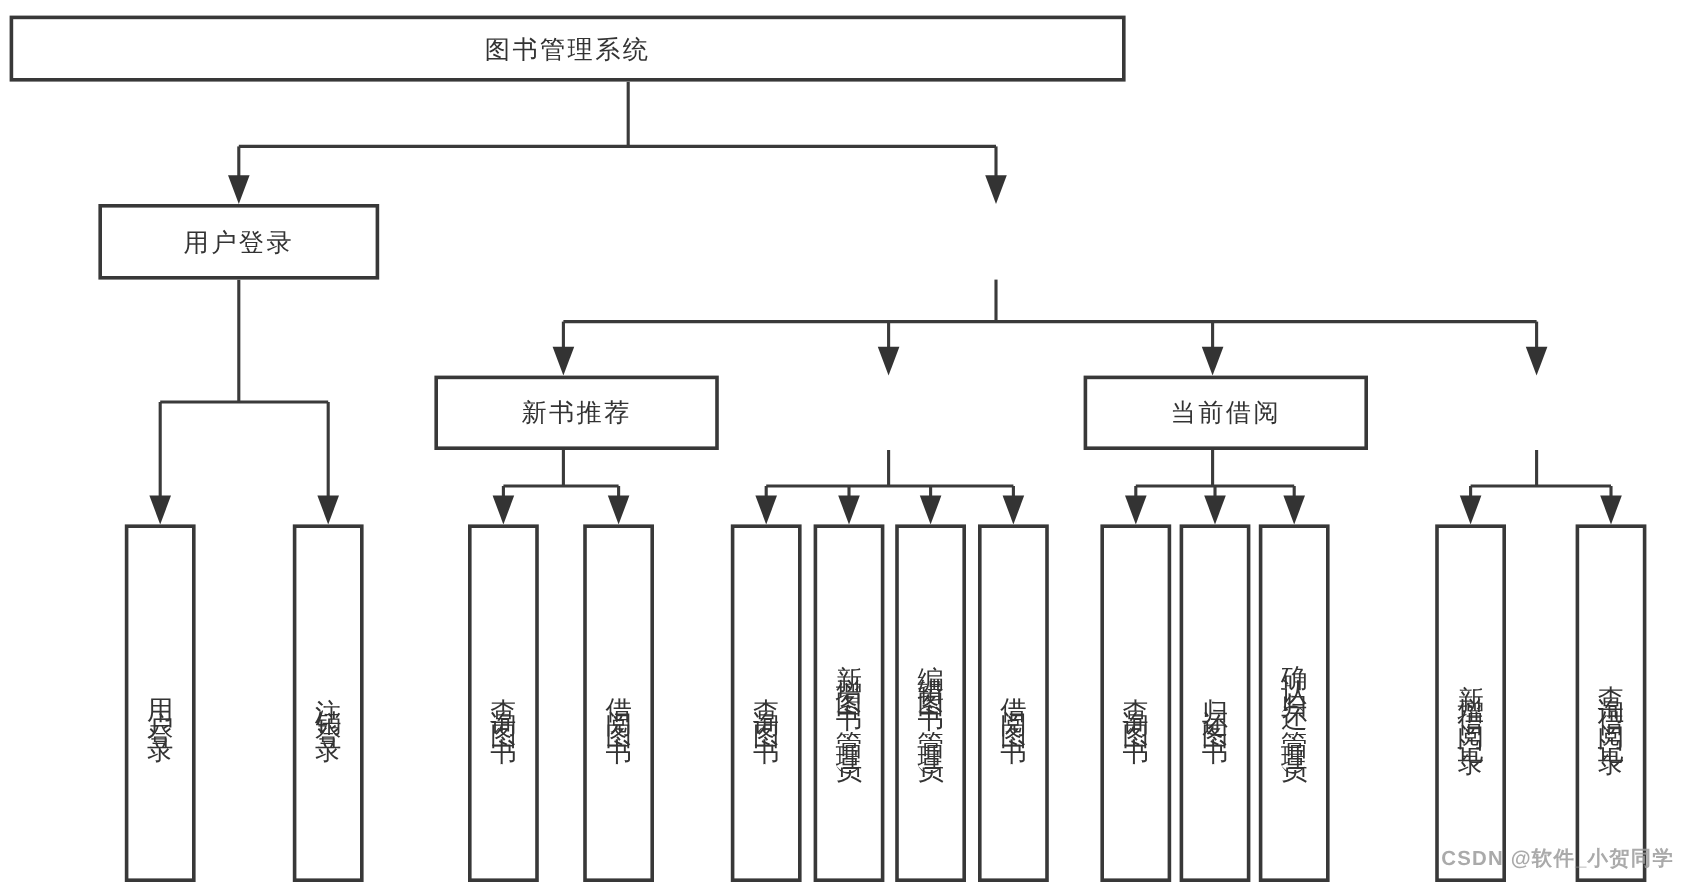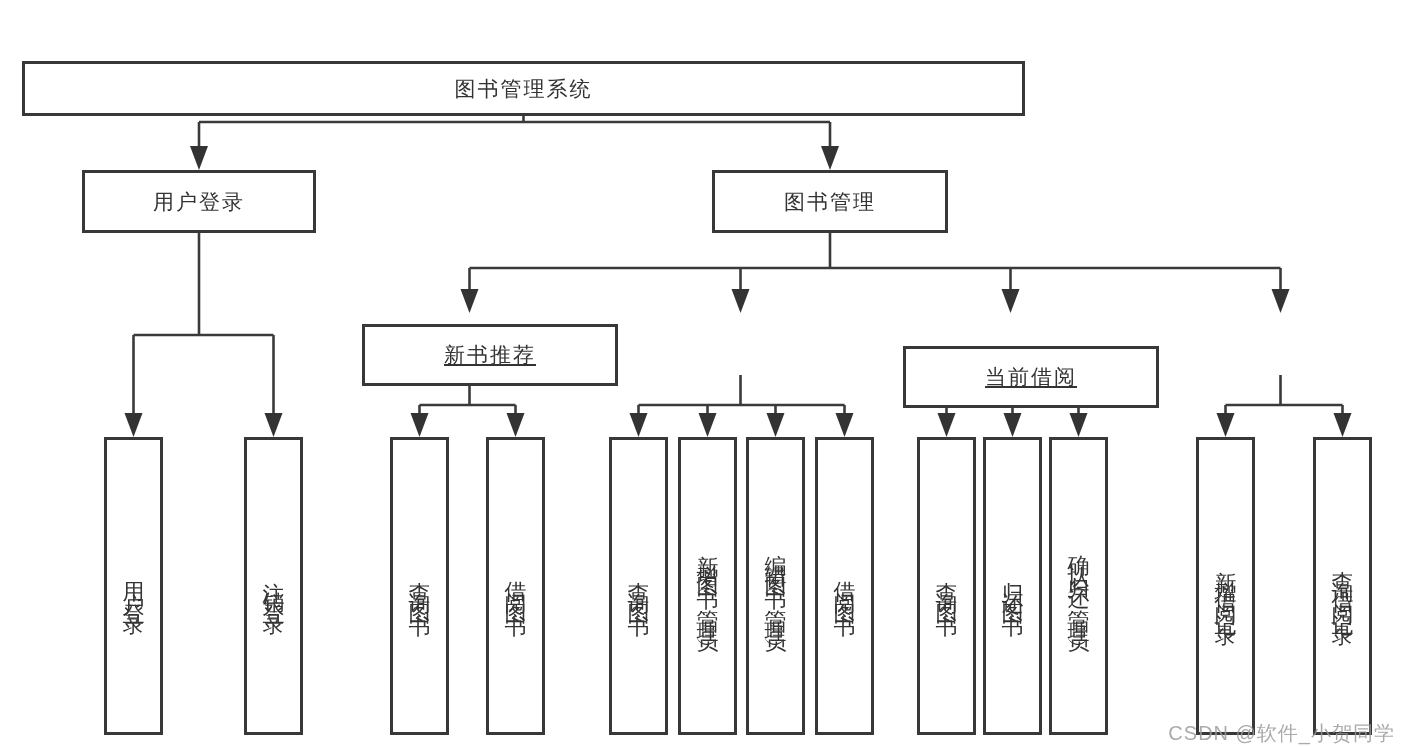--- a/index.html
+++ b/index.html
@@ -45,53 +45,54 @@
     font-size: 22px;
   }
   .node-v .vtext {
     writing-mode: vertical-rl;
     text-orientation: mixed;
     letter-spacing: 11px;
     line-height: 1;
     white-space: nowrap;
   }
   
-  .n-root { left: 22px; top: 13px; width: 1003px; height: 55px; margin-top: 48px; }
+  .n-root { left: 8px; top: 13px; width: 930px; height: 55px; }
   
   .n-user  { left: 82px;  top: 170px; width: 234px; height: 63px; }
   .n-mgmt  { left: 712px; top: 170px; width: 236px; height: 63px; }
   
-  .lvl3 { top: 324px; width: 256px; height: 62px; text-decoration: underline; }
+  .lvl3 { top: 313px; width: 237px; height: 62px; }
   .n-newbooks { left: 362px; }
   .n-borrow   { left: 633px; }
-  .n-current  { left: 903px; margin-top: 22px; }
+  .n-current  { left: 903px; }
   .n-records  { left: 1173px; }
   
   .lf-a1 { left: 104px; }
   .lf-a2 { left: 244px; }
   .lf-b1 { left: 390px; }
   .lf-b2 { left: 486px; }
   .lf-c1 { left: 609px; }
   .lf-c2 { left: 678px; }
   .lf-c3 { left: 746px; }
   .lf-c4 { left: 815px; }
   .lf-d1 { left: 917px; }
   .lf-d2 { left: 983px; }
   .lf-d3 { left: 1049px; }
   .lf-e1 { left: 1196px; }
   .lf-e2 { left: 1313px; }
   .watermark {
     position: absolute;
     right: 10px;
-    bottom: 0;
-    font-size: 20px;
+    bottom: 20px;
+    font-size: 17px;
     color: rgba(155, 155, 155, 0.85);
     letter-spacing: 1px;
     z-index: 5;
     pointer-events: none;
+    font-weight: bold;
   }
   .wires line { stroke: #3a3a3a; stroke-width: 2.6; }
   .wires polygon { fill: #333333; }
 </style>
 </head>
 <body>
 
 <div class="canvas">
 
   <svg class="wires" viewBox="0 0 1405 747" xmlns="http://www.w3.org/2000/svg">
@@ -156,23 +157,20 @@
     <polygon points="1333.5,413 1351.5,413 1342.5,437"></polygon>
   </svg>
 
   <div class="node node-h n-root">
     <span>图书管理系统</span>
   </div>
 
   <div class="node node-h n-user">
     <span>用户登录</span>
   </div>
-  <div class="node node-h n-mgmt">
-    <span>图书管理</span>
-  </div>
 
   <div class="node node-h lvl3 n-newbooks">
     <span>新书推荐</span>
   </div>
   <div class="node node-h lvl3 n-current">
     <span>当前借阅</span>
   </div>
 
   <div class="node node-v lf-a1">
     <span class="vtext">用户登录</span>

